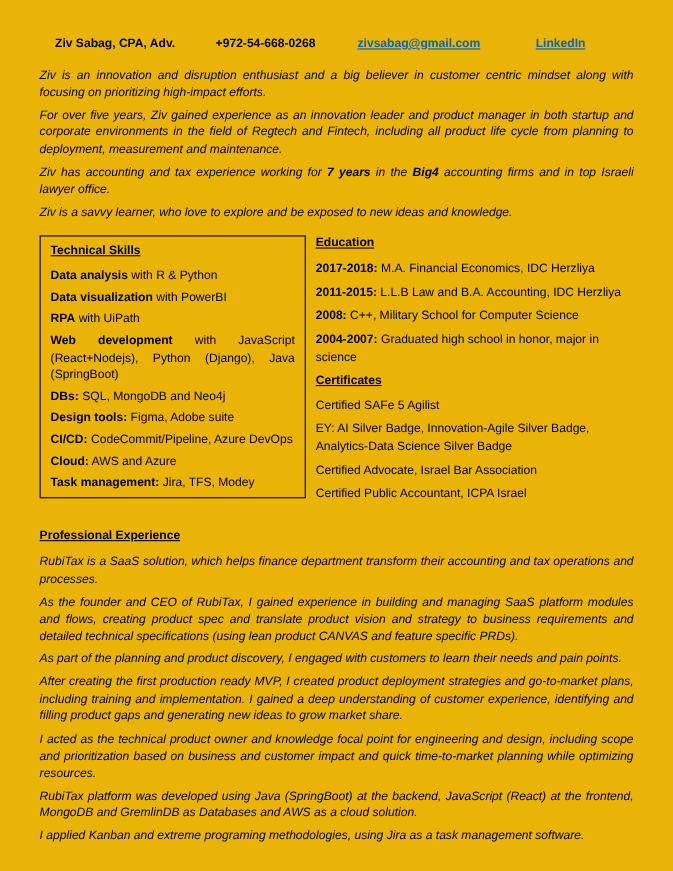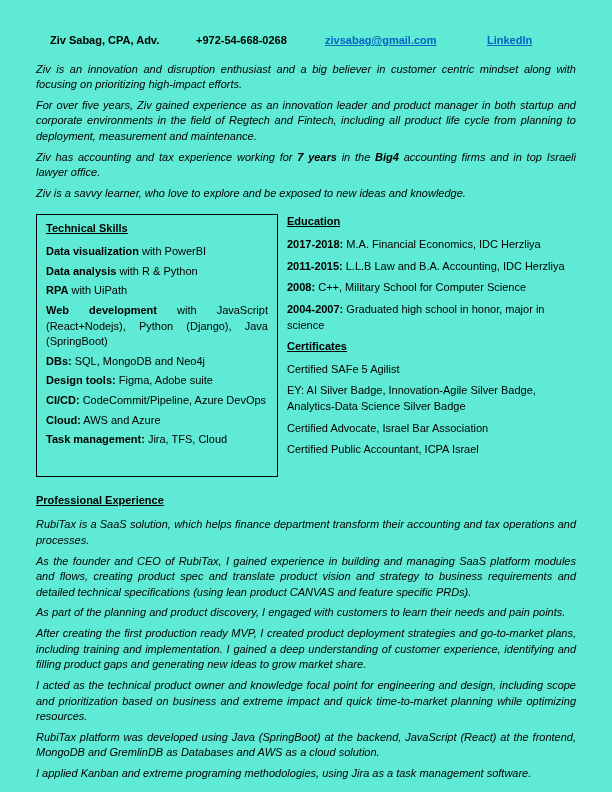--- a/index.html
+++ b/index.html
@@ -2,21 +2,21 @@
 <html><head>
 <meta charset="utf-8">
 <title>Resume</title>
 <style>
   * { box-sizing: border-box; }
   html, body { margin: 0; padding: 0; background: #ffffff; }
   .page {
     width: 612px;
     height: 792px;
     margin: 0 auto;
-    background: #5eead4;
+    background: #eab308;
     color: #000000;
     font-family: "Liberation Sans", sans-serif;
     font-size: 11px;
     line-height: 1.42;
     padding: 33px 36px 20px 36px;
     overflow: hidden;
     position: relative;
   }
   .b { font-weight: bold; }
 
@@ -43,21 +43,21 @@
     margin: 0 0 5px 0;
     text-align: justify;
     font-style: italic;
   }
 
   
   .columns { display: flex; margin-top: 13px; align-items: flex-start; }
   .skills-box {
     width: 242px;
     border: 1px solid #000;
-    padding: 6px 9px 24px 9px;
+    padding: 6px 9px 0 9px;
     flex: none;
   }
   .right-col { margin-left: 9px; flex: 1; min-width: 0; }
   .section-title {
     font-weight: bold;
     text-decoration: underline;
     margin: 0 0 7px 0;
   }
   .skill-line { margin-bottom: 4px; text-align: justify; }
   .edu-line   { margin-bottom: 6px; }
@@ -87,29 +87,29 @@
     <p class="para"><span>For over five years, Ziv gained experience as an innovation leader and product manager in both startup and corporate environments in the field of Regtech and Fintech, including all product life cycle from planning to deployment, measurement and maintenance.</span></p>
     <p class="para"><span>Ziv has accounting and tax experience working for </span><span class="b">7 years</span><span> in the </span><span class="b">Big4</span><span> accounting firms and in top Israeli lawyer office.</span></p>
     <p class="para"><span>Ziv is a savvy learner, who love to explore and be exposed to new ideas and knowledge.</span></p>
   </div>
 
   <div class="columns">
 
     <div class="skills-box">
       <div class="section-title">Technical Skills</div>
       <div>
+          <div class="skill-line"><span class="b">Data analysis</span><span> with R &amp; Python</span></div>
           <div class="skill-line"><span class="b">Data visualization</span><span> with PowerBI</span></div>
-          <div class="skill-line"><span class="b">Data analysis</span><span> with R &amp; Python</span></div>
           <div class="skill-line"><span class="b">RPA</span><span> with UiPath</span></div>
           <div class="skill-line"><span class="b">Web development</span><span> with JavaScript (React+Nodejs), Python (Django), Java (SpringBoot)</span></div>
           <div class="skill-line"><span class="b">DBs:</span><span> SQL, MongoDB and Neo4j</span></div>
           <div class="skill-line"><span class="b">Design tools:</span><span> Figma, Adobe suite</span></div>
           <div class="skill-line"><span class="b">CI/CD:</span><span> CodeCommit/Pipeline, Azure DevOps</span></div>
           <div class="skill-line"><span class="b">Cloud:</span><span> AWS and Azure</span></div>
-          <div class="skill-line"><span class="b">Task management:</span><span> Jira, TFS, Cloud</span></div>
+          <div class="skill-line"><span class="b">Task management:</span><span> Jira, TFS, Modey</span></div>
         </div>
     </div>
 
     <div class="right-col">
       <div class="section-title">Education</div>
       <div>
           <div class="edu-line"><span class="b">2017-2018:</span><span> M.A. Financial Economics, IDC Herzliya</span></div>
           <div class="edu-line"><span class="b">2011-2015:</span><span> L.L.B Law and B.A. Accounting, IDC Herzliya</span></div>
           <div class="edu-line"><span class="b">2008:</span><span> C++, Military School for Computer Science</span></div>
           <div class="edu-line"><span class="b">2004-2007:</span><span> Graduated high school in honor, major in science</span></div>
@@ -127,20 +127,20 @@
   </div>
 
   <div class="experience">
     <div class="section-title exp-title">Professional Experience</div>
 
     <div>
         <div class="para exp-para">RubiTax is a SaaS solution, which helps finance department transform their accounting and tax operations and processes.</div>
         <div class="para exp-para">As the founder and CEO of RubiTax, I gained experience in building and managing SaaS platform modules and flows, creating product spec and translate product vision and strategy to business requirements and detailed technical specifications (using lean product CANVAS and feature specific PRDs).</div>
         <div class="para exp-para">As part of the planning and product discovery, I engaged with customers to learn their needs and pain points.</div>
         <div class="para exp-para">After creating the first production ready MVP, I created product deployment strategies and go-to-market plans, including training and implementation. I gained a deep understanding of customer experience, identifying and filling product gaps and generating new ideas to grow market share.</div>
-        <div class="para exp-para">I acted as the technical product owner and knowledge focal point for engineering and design, including scope and prioritization based on business and extreme impact and quick time-to-market planning while optimizing resources.</div>
+        <div class="para exp-para">I acted as the technical product owner and knowledge focal point for engineering and design, including scope and prioritization based on business and customer impact and quick time-to-market planning while optimizing resources.</div>
         <div class="para exp-para">RubiTax platform was developed using Java (SpringBoot) at the backend, JavaScript (React) at the frontend, MongoDB and GremlinDB as Databases and AWS as a cloud solution.</div>
         <div class="para exp-para">I applied Kanban and extreme programing methodologies, using Jira as a task management software.</div>
       </div>
 
   </div>
 
 </div>
 
 </body></html>

